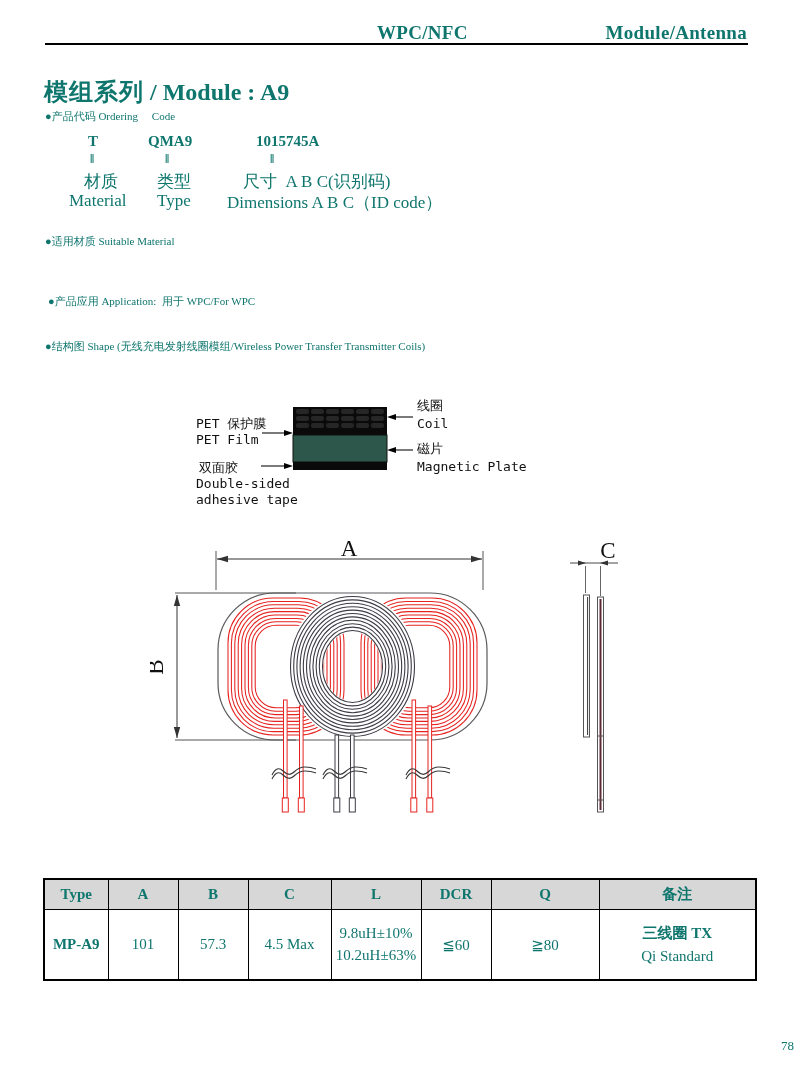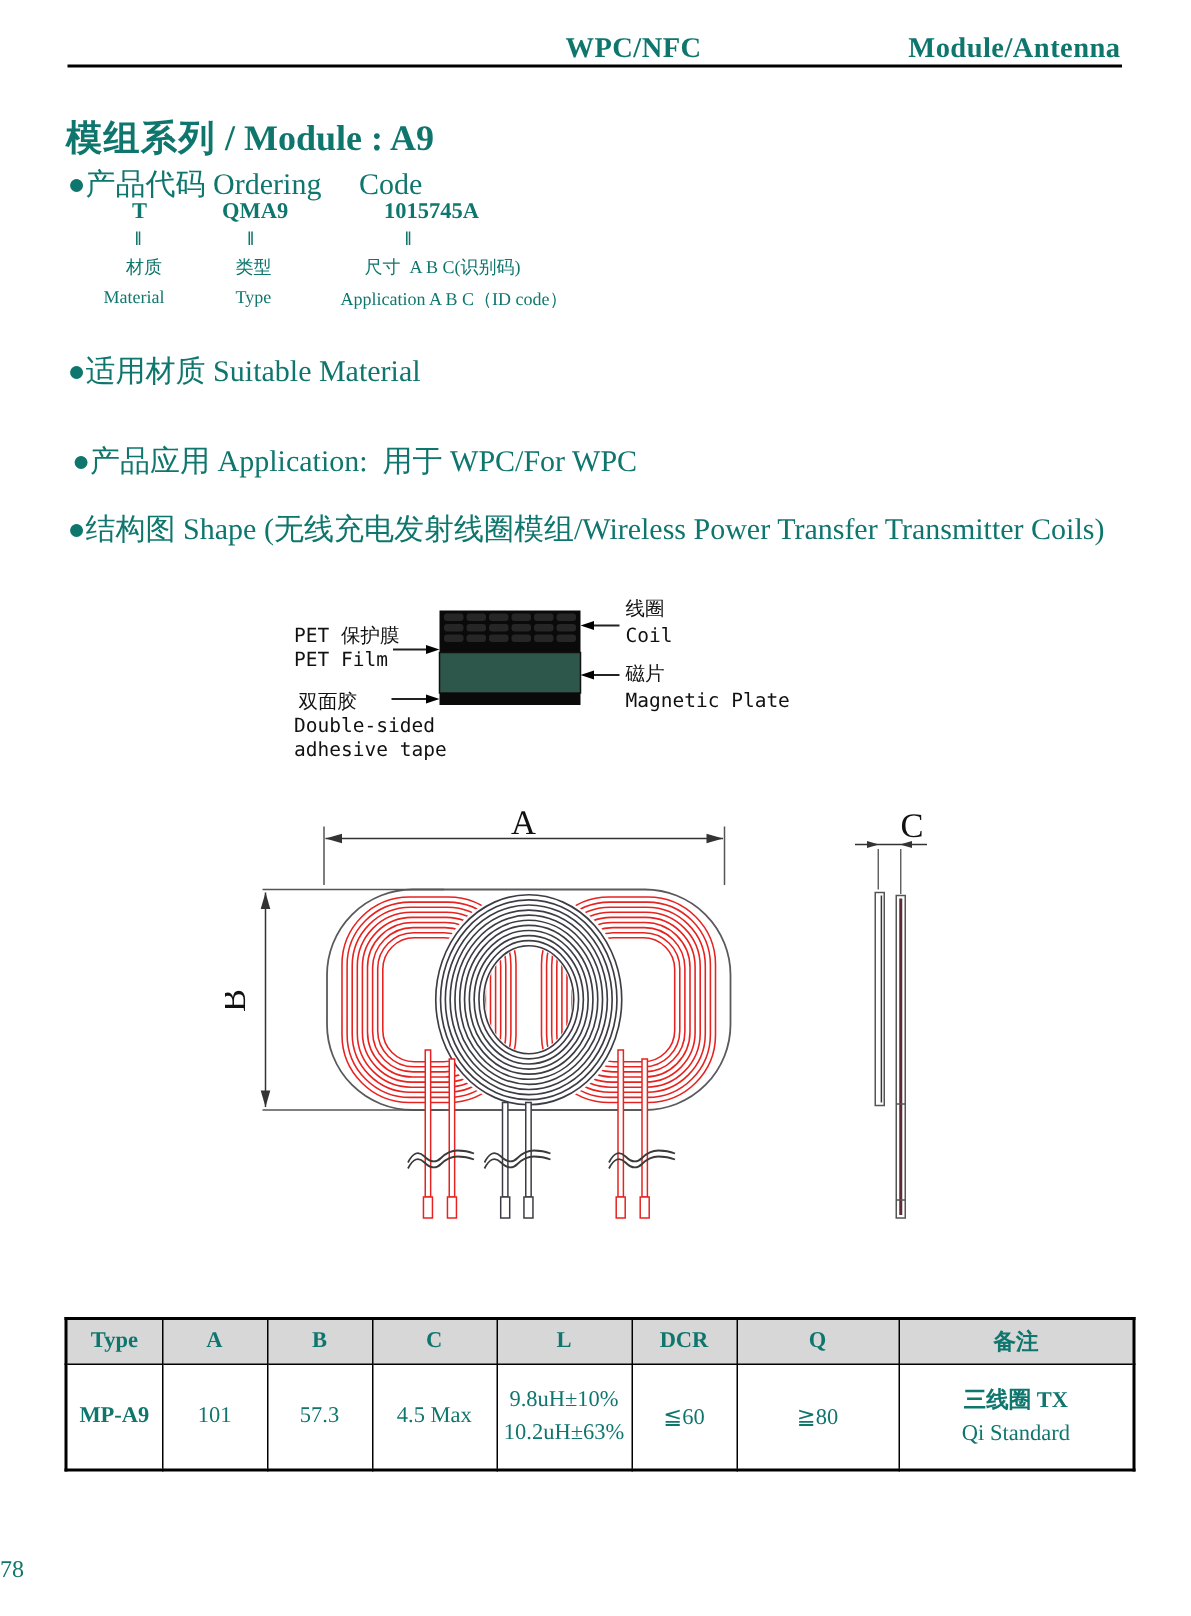--- a/index.html
+++ b/index.html
@@ -3,26 +3,26 @@
 <meta charset="utf-8">
 <style>
   html,body{margin:0;padding:0;background:#fff;}
   .page{position:relative;width:794px;height:1077px;background:#fff;overflow:hidden;
         font-family:"Liberation Serif","DejaVu Serif",serif;color:#0f766e;}
   .abs{position:absolute;}
   .hdr{top:22px;font-size:19px;font-weight:bold;letter-spacing:.3px;}
   .hdr-rule{left:45px;top:43px;width:703px;height:2px;background:#000;}
   .title{left:44px;top:76px;font-size:24px;font-weight:bold;}
   .title-cn{font-family:"Liberation Sans","DejaVu Sans",sans-serif;letter-spacing:1px;}
-  .sec{font-size:20px;white-space:pre;}
+  .sec{font-size:11px;white-space:pre;}
   .code{font-size:15px;font-weight:bold;}
   .tick{font-size:13px;font-weight:bold;letter-spacing:-1px;}
-  .lab{font-size:12px;white-space:pre;}
+  .lab{font-size:17px;white-space:pre;}
   .mat{font-size:13.5px;letter-spacing:.4px;white-space:pre;}
-  .pgnum{left:0;right:0;top:1038px;text-align:left;font-size:16px;}
+  .pgnum{left:0;right:0;top:1038px;text-align:right;font-size:13px;}
   svg text{font-family:"DejaVu Sans Mono","Liberation Mono",monospace;font-size:13px;fill:#111;}
   svg text.dim{font-family:"Liberation Serif","DejaVu Serif",serif;font-size:23px;font-weight:normal;}
   .spec-table{position:absolute;left:43px;top:878px;width:712px;border-collapse:collapse;
               table-layout:fixed;font-size:15px;text-align:center;}
   .spec-table th{background:#d7d7d7;border:1.6px solid #000;font-weight:bold;height:29px;padding:0;}
   .spec-table td{border:1.6px solid #000;height:69px;vertical-align:middle;padding:0;}
   .spec-table{border:2px solid #000;}
   .b{font-weight:bold;}
   .two-line div{margin:5px 0;}
 </style>
@@ -44,21 +44,21 @@
   <div class="abs code" style="left:148px;top:133px;">QMA9</div>
   <div class="abs code" style="left:256px;top:133px;">1015745A</div>
   <div class="abs tick" style="left:90px;top:151px;">‖</div>
   <div class="abs tick" style="left:165px;top:151px;">‖</div>
   <div class="abs tick" style="left:270px;top:151px;">‖</div>
   <div class="abs lab" style="left:84px;top:170px;">材质</div>
   <div class="abs lab" style="left:157px;top:170px;">类型</div>
   <div class="abs lab" style="left:243px;top:170px;">尺寸  A B C(识别码)</div>
   <div class="abs lab" style="left:69px;top:191px;">Material</div>
   <div class="abs lab" style="left:157px;top:191px;">Type</div>
-  <div class="abs lab" style="left:227px;top:191px;">Application A B C（ID code）</div>
+  <div class="abs lab" style="left:227px;top:191px;">Dimensions A B C（ID code）</div>
 
   <div class="abs sec" style="left:45px;top:234px;">●适用材质 Suitable Material</div>
 
   <div class="abs sec" style="left:45px;top:339px;">●结构图 Shape (无线充电发射线圈模组/Wireless Power Transfer Transmitter Coils)</div>
 
   <div class="abs sec" style="left:48px;top:294px;">●产品应用 Application:  用于 WPC/For WPC</div>
 
   <svg class="abs" style="left:150px;top:395px;" width="410" height="125" viewBox="150 395 410 125">
 
     <g>

